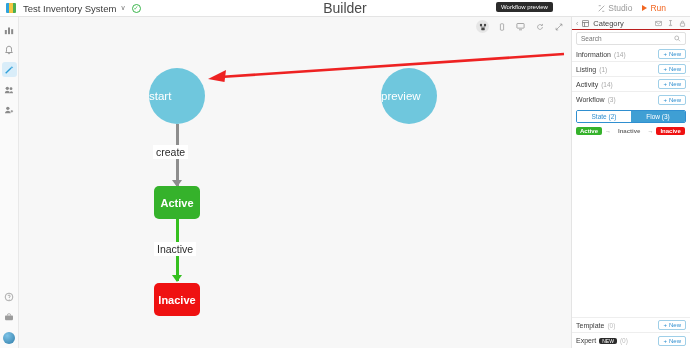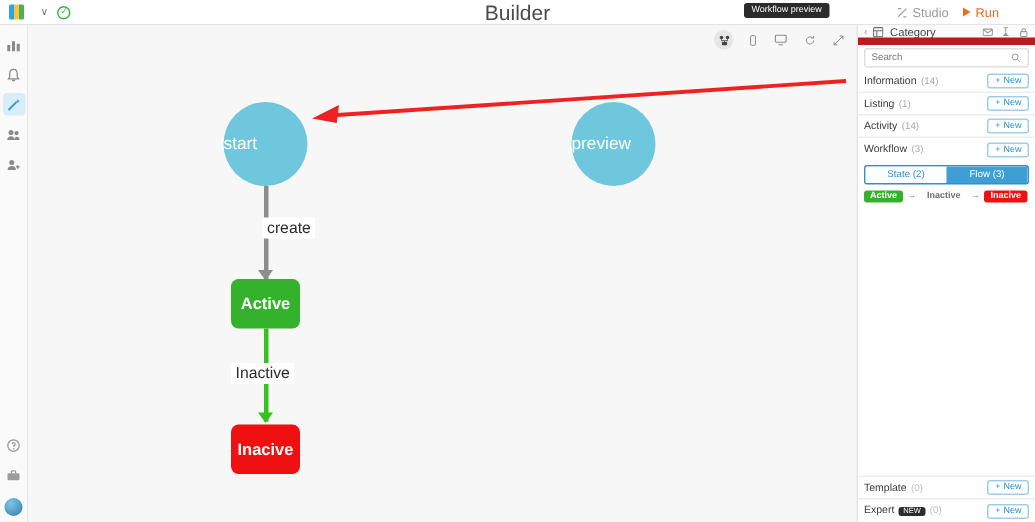--- a/index.html
+++ b/index.html
@@ -103,21 +103,21 @@
   .red-arrow { position:absolute; left:185px; top:35px; pointer-events:none; }
 
   
   .panel {
     position:absolute; top:17px; left:571px; width:119px; height:331px;
     background:#fff; border-left:1px solid #e4e4e4;
     display:flex; flex-direction:column;
   }
   .panel-head {
     height:13px; display:flex; align-items:center; gap:4px;
-    padding:0 4px; border-bottom:5px solid #b91c1c; background:#fbfbfb;
+    padding:0 4px; border-bottom:1px solid #b91c1c; background:#fbfbfb;
   }
   .panel-title { font-size:7.5px; color:#444; }
   .panel-head-icons { margin-left:auto; display:flex; gap:5px; color:#9b9b9b; }
   .search-row {
     height:13px; margin:2px 4px; border:1px solid #e0e0e0; border-radius:2px;
     display:flex; align-items:center; padding:0 4px; background:#fff;
   }
   .search-row input {
     border:none; outline:none; font-size:6.5px; color:#555; width:100%;
     font-family:"Liberation Sans", sans-serif; background:transparent;
@@ -149,20 +149,21 @@
   .tag-dark { background:#2b2b2b; color:#fff; font-size:5px; padding:0 3px; border-radius:2px; margin-left:3px; }
   .dim-count { color:#bdbdbd; font-size:6.5px; margin-left:3px; }
 </style>
 </head>
 <body>
 
 <div class="app">
 
   <div class="topbar">
     <div class="logo-sq"></div>
+    <span class="app-name">Test Inventory System</span>
     <span class="caret">∨</span>
     <div class="check-circle">✓</div>
 
     <div class="topbar-center">Builder</div>
 
     <div class="topbar-right">
       <div class="tb-item">
         <svg width="7" height="7" viewBox="0 0 10 10">
           <path d="M1 9 L9 1 M1 1 L4 1 M6 9 L9 9" stroke="#9a9a9a" stroke-width="1.1" fill="none"></path>
         </svg>
@@ -268,21 +269,21 @@
 
     <div class="circle-node" style="left:130px; top:51px;">
       <span>start</span>
     </div>
     <div class="circle-node" style="left:362px; top:51px;">
       <span>preview</span>
     </div>
 
     <div class="edge gray" style="left:156.5px; top:107px; height:62px;"></div>
     <div class="arrowhead gray" style="left:153px; top:163px;"></div>
-    <div class="edge-label" style="left:156px; top:128px;">create</div>
+    <div class="edge-label" style="left:134px; top:128px;">create</div>
 
     <div class="rect-node green" style="left:135px; top:169px;">
       <span>Active</span>
     </div>
 
     <div class="edge green" style="left:156.5px; top:202px; height:62px;"></div>
     <div class="arrowhead green" style="left:153px; top:258px;"></div>
     <div class="edge-label" style="left:135px; top:225px;">Inactive</div>
 
     <div class="rect-node red" style="left:135px; top:266px;">

